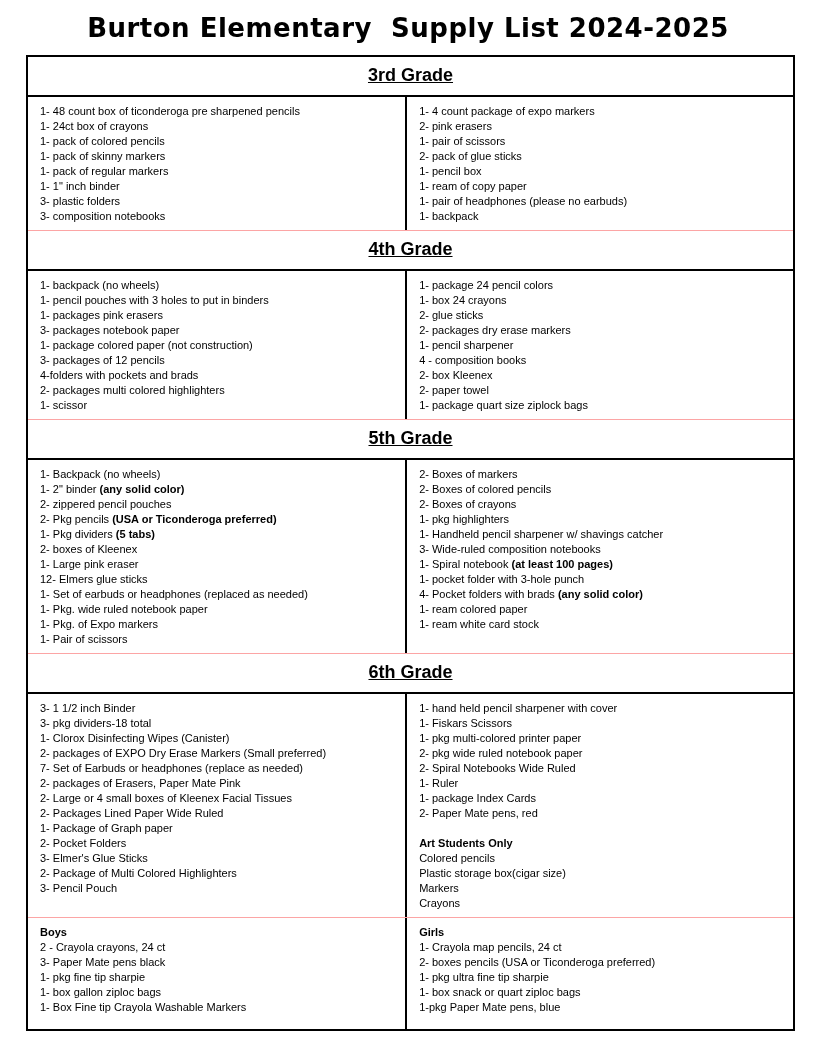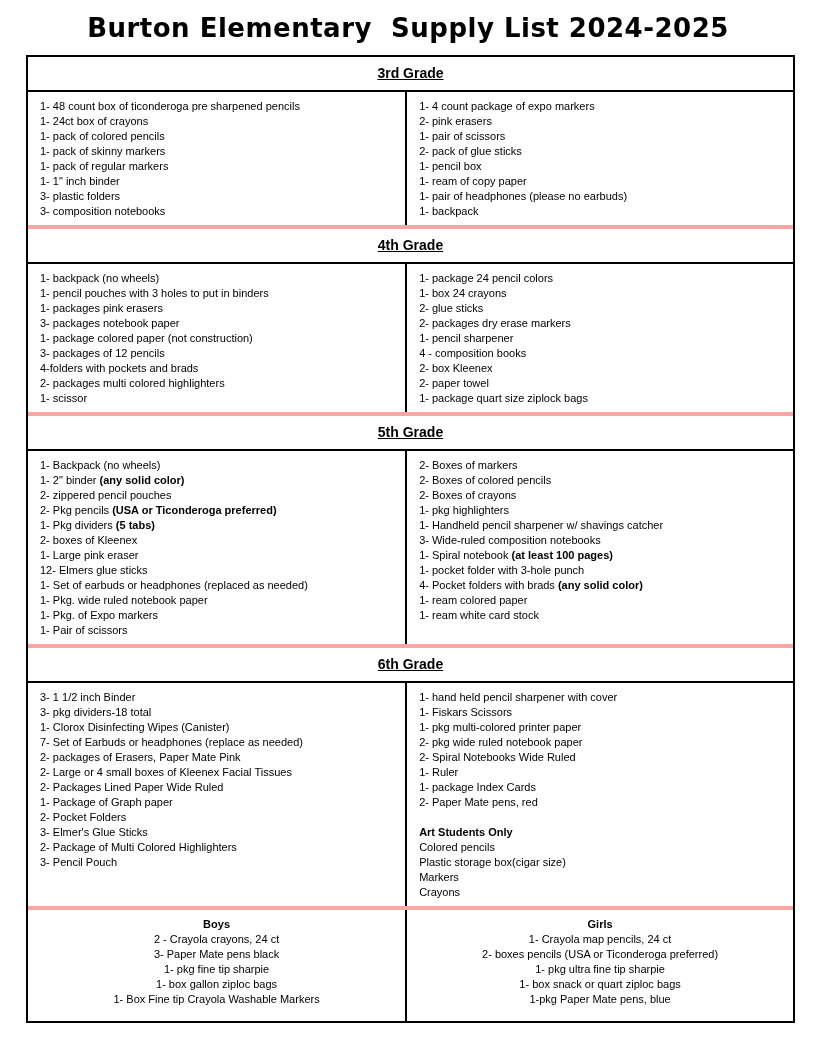--- a/index.html
+++ b/index.html
@@ -24,25 +24,25 @@
   .supply-table {
     margin-left: 26px;
     width: 769px;
     border: 2px solid #000;
   }
   .grade-header {
     border-bottom: 2px solid #000;
     text-align: center;
     padding: 8px 0 9px 0;
     font-weight: bold;
-    font-size: 14px;
+    font-size: 18px;
   }
   .grade-header span { text-decoration: underline; }
-  .columns { display: flex; border-bottom: 4px solid #fca5a5; }
-  .columns.bottom-row { border-bottom: none; text-align: center; }
+  .columns { display: flex; border-bottom: 1px solid #fca5a5; }
+  .columns.bottom-row { border-bottom: none; }
   .col {
     width: 49.3%;
     padding: 7px 12px 6px 12px;
   }
   .col.right {
     width: 50.7%;
     border-left: 2px solid #000;
   }
   .bottom-row .col { padding-bottom: 14px; }
   .item {
@@ -138,20 +138,21 @@
             <div class="item">1- ream colored paper</div>
             <div class="item">1- ream white card stock</div>
           </div>
         </div>
         <div class="grade-header"><span>6th Grade</span></div>
         <div class="columns">
           <div class="col">
             <div class="item">3- 1 1/2 inch Binder</div>
             <div class="item">3- pkg dividers-18 total</div>
             <div class="item">1- Clorox Disinfecting Wipes (Canister)</div>
+            <div class="item">2- packages of EXPO Dry Erase Markers (Small preferred)</div>
             <div class="item">7- Set of Earbuds or headphones (replace as needed)</div>
             <div class="item">2- packages of Erasers, Paper Mate Pink</div>
             <div class="item">2- Large or 4 small boxes of Kleenex Facial Tissues</div>
             <div class="item">2- Packages Lined Paper Wide Ruled</div>
             <div class="item">1- Package of Graph paper</div>
             <div class="item">2- Pocket Folders</div>
             <div class="item">3- Elmer's Glue Sticks</div>
             <div class="item">2- Package of Multi Colored Highlighters</div>
             <div class="item">3- Pencil Pouch</div>
           </div>

